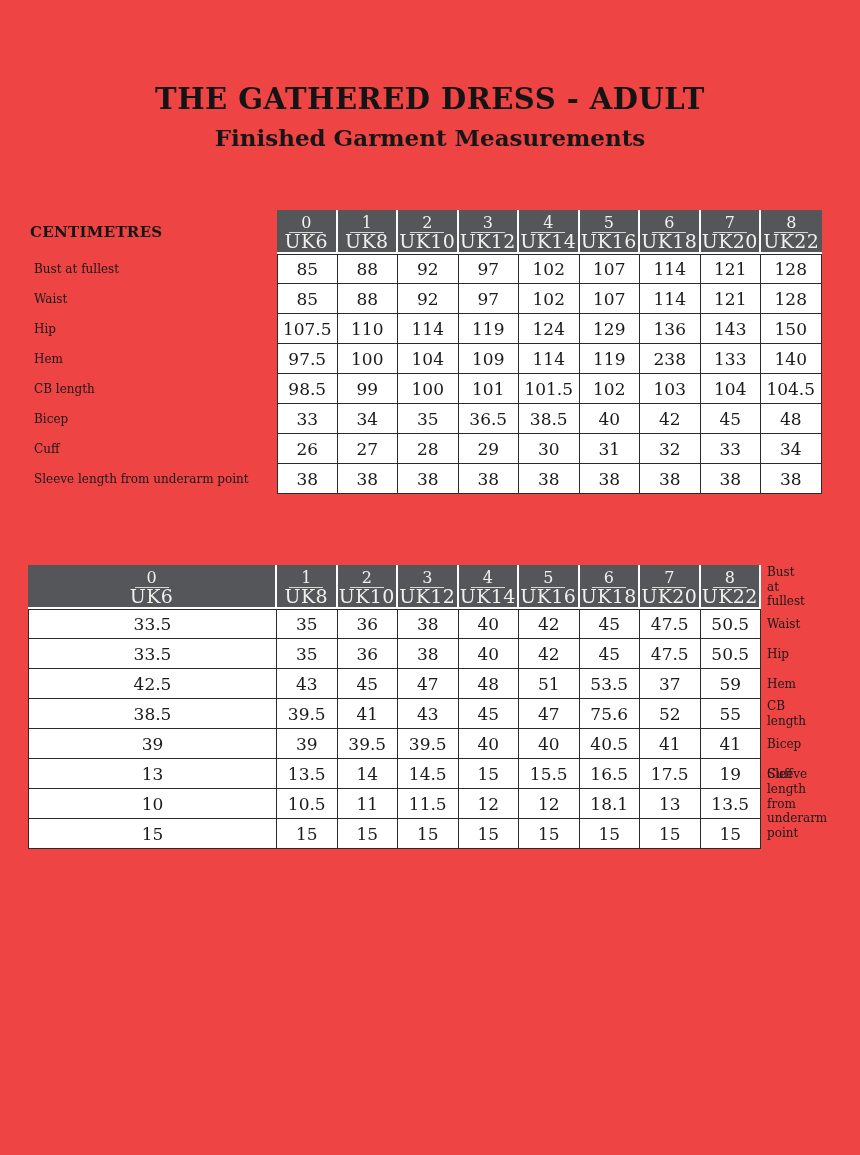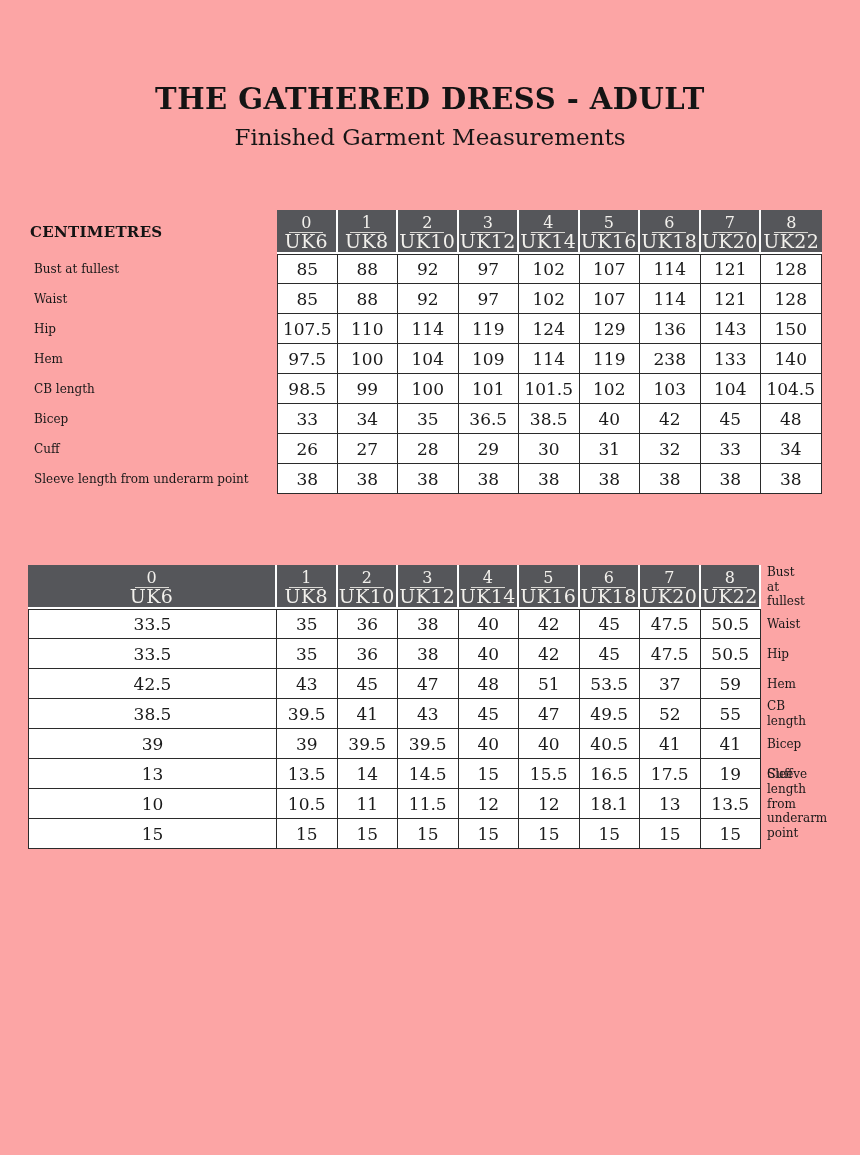--- a/index.html
+++ b/index.html
@@ -4,21 +4,21 @@
 <style>
   html, body {
     margin: 0;
     padding: 0;
     background: #ffffff;
   }
   .page {
     position: relative;
     width: 860px;
     height: 1155px;
-    background: #fca5a5;
+    background: #ef4444;
     font-family: "DejaVu Serif", "Liberation Serif", serif;
     color: #111111;
     overflow: hidden;
   }
   .page-title {
     position: absolute;
     top: 82px;
     left: 0;
     width: 100%;
     text-align: center;
@@ -27,21 +27,21 @@
     letter-spacing: 0.5px;
     color: #141414;
   }
   .page-subtitle {
     position: absolute;
     top: 124px;
     left: 0;
     width: 100%;
     text-align: center;
     font-size: 23px;
-    font-weight: normal;
+    font-weight: bold;
     color: #161616;
   }
   .measure-section {
     position: absolute;
     left: 28px;
     width: 794px;
   }
   .mtable {
     display: grid;
     grid-template-columns: 249px repeat(9, 60.5px);
@@ -306,21 +306,21 @@
         <div class="dcell">53.5</div>
         <div class="dcell">37</div>
         <div class="dcell">59</div>
         <div class="lcell">Hem</div>
         <div class="dcell first-col">38.5</div>
         <div class="dcell">39.5</div>
         <div class="dcell">41</div>
         <div class="dcell">43</div>
         <div class="dcell">45</div>
         <div class="dcell">47</div>
-        <div class="dcell">49.5</div>
+        <div class="dcell">75.6</div>
         <div class="dcell">52</div>
         <div class="dcell">55</div>
         <div class="lcell">CB length</div>
         <div class="dcell first-col">39</div>
         <div class="dcell">39</div>
         <div class="dcell">39.5</div>
         <div class="dcell">39.5</div>
         <div class="dcell">40</div>
         <div class="dcell">40</div>
         <div class="dcell">40.5</div>

